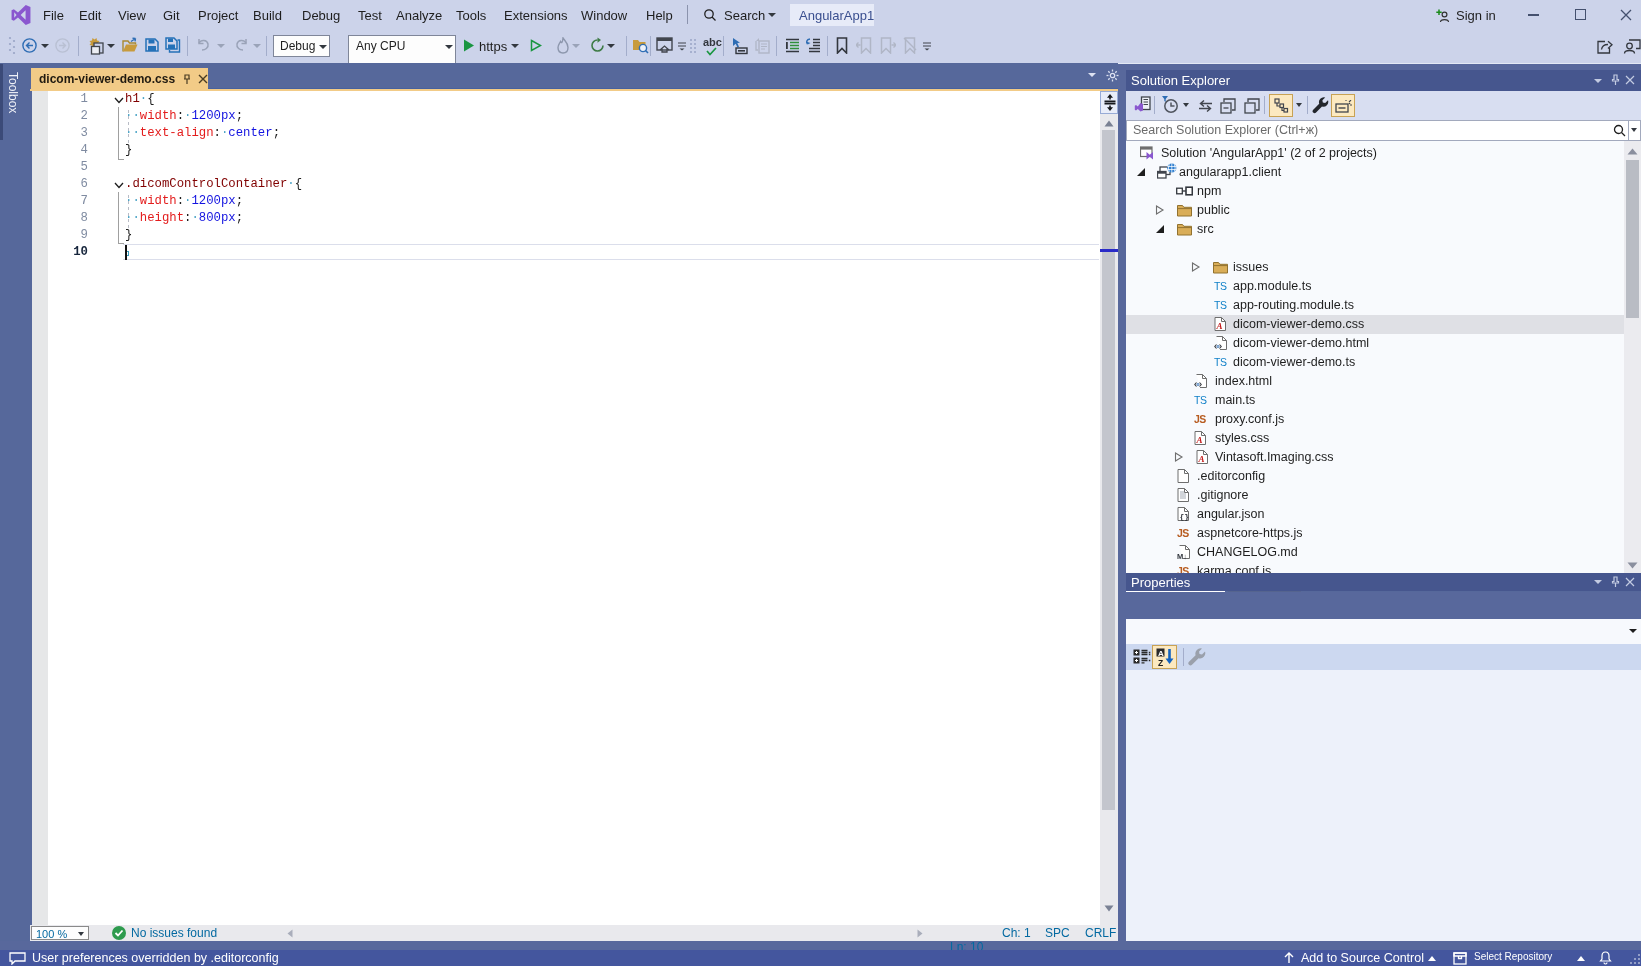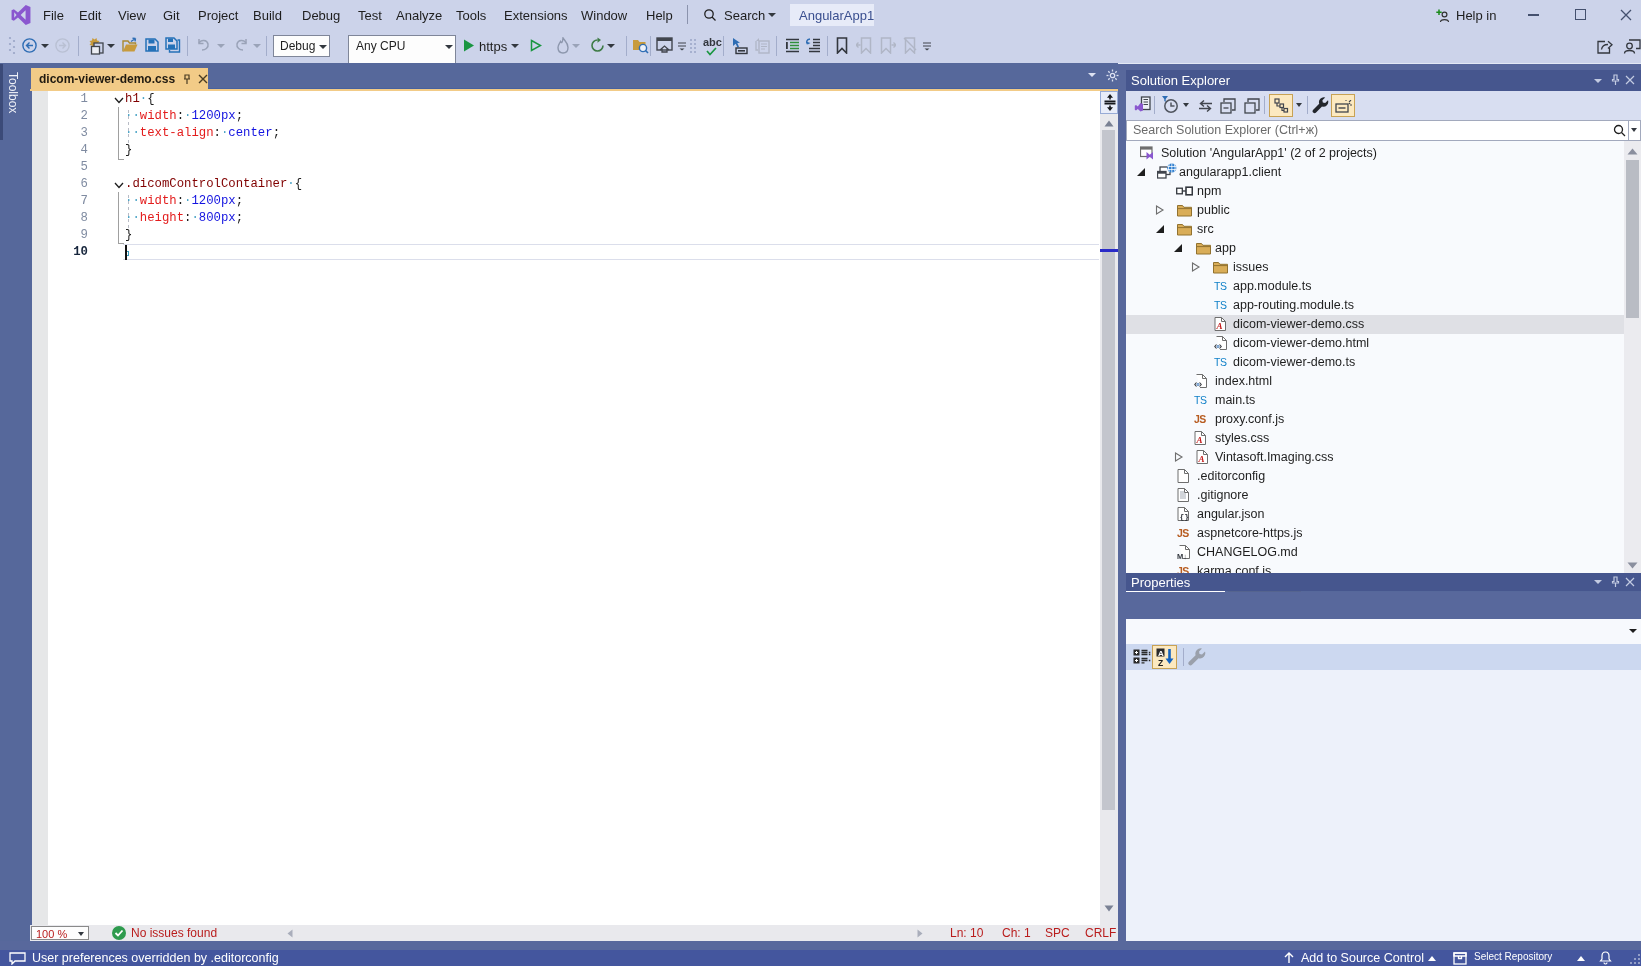--- a/index.html
+++ b/index.html
@@ -57,21 +57,21 @@
     </svg>
   <span class="menu" style="left:724px">Search</span>
   <div class="caret" style="left:768px;top:13px"></div>
   <div class="abs" style="left:790px;top:4px;width:84px;height:22px;background:#e7ebf8"></div>
   <span class="abs" style="left:799px;top:8px;font-size:13px;color:#3a4f8f">AngularApp1</span>
   <svg class="abs" style="left:1436px;top:9px" width="14" height="14" viewBox="0 0 14 14">
     <path d="M3 0.5 V6 M0.3 3.2 H5.7" stroke="#1a8a1a" stroke-width="1.5"></path>
     <circle cx="8.5" cy="5.5" r="2.4" fill="none" stroke="#333" stroke-width="1.2"></circle>
     <path d="M4.5 13 C4.5 9.8 12.5 9.8 12.5 13" fill="none" stroke="#333" stroke-width="1.2"></path>
   </svg>
-  <span class="menu" style="left:1456px">Help in</span>
+  <span class="menu" style="left:1456px">Sign in</span>
   <div class="abs" style="left:1528px;top:14px;width:11px;height:1.5px;background:#44506e"></div>
   <div class="abs" style="left:1575px;top:9px;width:11px;height:11px;border:1.4px solid #44506e"></div>
   <svg class="abs" style="left:1620px;top:9px" width="12" height="12" viewBox="0 0 12 12">
       <path d="M1 1 L11 11 M11 1 L1 11" stroke="#44506e" stroke-width="1.3"></path>
     </svg>
 </div>
 <div id="toolbar">
   <svg class="abs" style="left:8px;top:6px" width="8" height="20" viewBox="0 0 8 20">
       <g fill="#9aa5c6">
         <circle cx="2" cy="2" r="1.1"></circle>
@@ -317,37 +317,37 @@
       </div>
       <svg class="abs" style="left:4px;top:29px" width="10" height="7" viewBox="0 0 10 7">
           <path d="M5 0.5 L9.5 6.5 H0.5 Z" fill="#7a8194"></path>
         </svg>
       <div class="abs" style="left:2px;top:39px;width:13px;height:680px;background:#c3c5cd"></div>
       <div class="abs" style="left:0;top:158px;width:18px;height:2.5px;background:#2a2ac8"></div>
       <svg class="abs" style="left:4px;top:814px" width="10" height="7" viewBox="0 0 10 7">
           <path d="M5 6.5 L9.5 0.5 H0.5 Z" fill="#7a8194"></path>
         </svg>
     </div>
-    <div class="abs" style="left:0;top:862px;width:1088px;height:16px;background:#e9e9ed;font-size:12px;color:#b91c1c">
+    <div class="abs" style="left:0;top:862px;width:1088px;height:16px;background:#e9e9ed;font-size:12px;color:#0369a1">
       <div class="abs" style="left:1px;top:1px;width:58px;height:14px;background:#fdfdfd;border:1px solid #8a8a8a">
           <span class="abs" style="left:4px;top:1px;font-size:11px">100 %</span>
           <div class="caret" style="left:46px;top:5px;border-left-width:3.5px;border-right-width:3.5px"></div>
         </div>
       <svg class="abs" style="left:81px;top:0px" width="16" height="16" viewBox="0 0 16 16">
           <circle cx="8" cy="8" r="7" fill="#2e9b4e"></circle>
           <path d="M4.5 8 L7 10.5 L11.5 5.5" fill="none" stroke="#fff" stroke-width="1.8"></path>
         </svg>
       <span class="abs" style="left:101px;top:1px">No issues found</span>
       <svg class="abs" style="left:257px;top:4px" width="6" height="9" viewBox="0 0 6 9">
           <path d="M5.5 0.5 L0.5 4.5 L5.5 8.5 Z" fill="#a9adbb"></path>
         </svg>
       <svg class="abs" style="left:887px;top:4px" width="6" height="9" viewBox="0 0 6 9">
           <path d="M0.5 0.5 L5.5 4.5 L0.5 8.5 Z" fill="#a9adbb"></path>
         </svg>
-      <span class="abs" style="left:920px;top:1px">Ln: 10</span>
+      <span class="abs" style="left:920px;top:15px">Ln: 10</span>
       <span class="abs" style="left:972px;top:1px">Ch: 1</span>
       <span class="abs" style="left:1015px;top:1px">SPC</span>
       <span class="abs" style="left:1055px;top:1px">CRLF</span>
     </div>
   </div>
   <div id="rightpanel">
     <div class="abs" style="left:0;top:7px;width:515px;height:21px;background:#46568e">
       <span class="abs" style="left:5px;top:3px;font-size:13px;color:#fff">Solution Explorer</span>
       <div class="caret" style="left:468px;top:9px;border-top-color:#c3cbe2"></div>
       <svg class="abs" style="left:484px;top:4px" width="11" height="12" viewBox="0 0 11 12">
@@ -458,30 +458,20 @@
       </div>
       <div class="trow" style="top:79px">
         <svg class="g" style="left:29px;top:4px" width="10" height="10" viewBox="0 0 10 10">
             <path d="M9 1 V9 H1 Z" fill="#1e1e1e"></path>
           </svg>
         <svg class="g" style="left:51px;top:3px" width="15" height="13" viewBox="0 0 15 13">
             <path d="M0.5 12 V1.5 h5 l1.4 1.8 h7.6 V12 Z" fill="#d9ad58" stroke="#92722f"></path>
             <path d="M0.5 4.6 h14" stroke="#92722f"></path>
           </svg>
         <span class="lbl" style="left:71px">src</span>
-      </div>
-      <div class="trow" style="top:98px">
-        <svg class="g" style="left:47px;top:4px" width="10" height="10" viewBox="0 0 10 10">
-            <path d="M9 1 V9 H1 Z" fill="#1e1e1e"></path>
-          </svg>
-        <svg class="g" style="left:70px;top:3px" width="15" height="13" viewBox="0 0 15 13">
-            <path d="M0.5 12 V1.5 h5 l1.4 1.8 h7.6 V12 Z" fill="#d9ad58" stroke="#92722f"></path>
-            <path d="M0.5 4.6 h14" stroke="#92722f"></path>
-          </svg>
-        <span class="lbl" style="left:89px">app</span>
       </div>
       <div class="trow" style="top:117px">
         <svg class="g" style="left:65px;top:4px" width="10" height="10" viewBox="0 0 10 10">
             <path d="M1.5 1 L8 5 L1.5 9 Z" fill="none" stroke="#6e6e6e" stroke-width="1.1"></path>
           </svg>
         <svg class="g" style="left:87px;top:3px" width="15" height="13" viewBox="0 0 15 13">
             <path d="M0.5 12 V1.5 h5 l1.4 1.8 h7.6 V12 Z" fill="#d9ad58" stroke="#92722f"></path>
             <path d="M0.5 4.6 h14" stroke="#92722f"></path>
           </svg>
         <span class="lbl" style="left:107px">issues</span>

